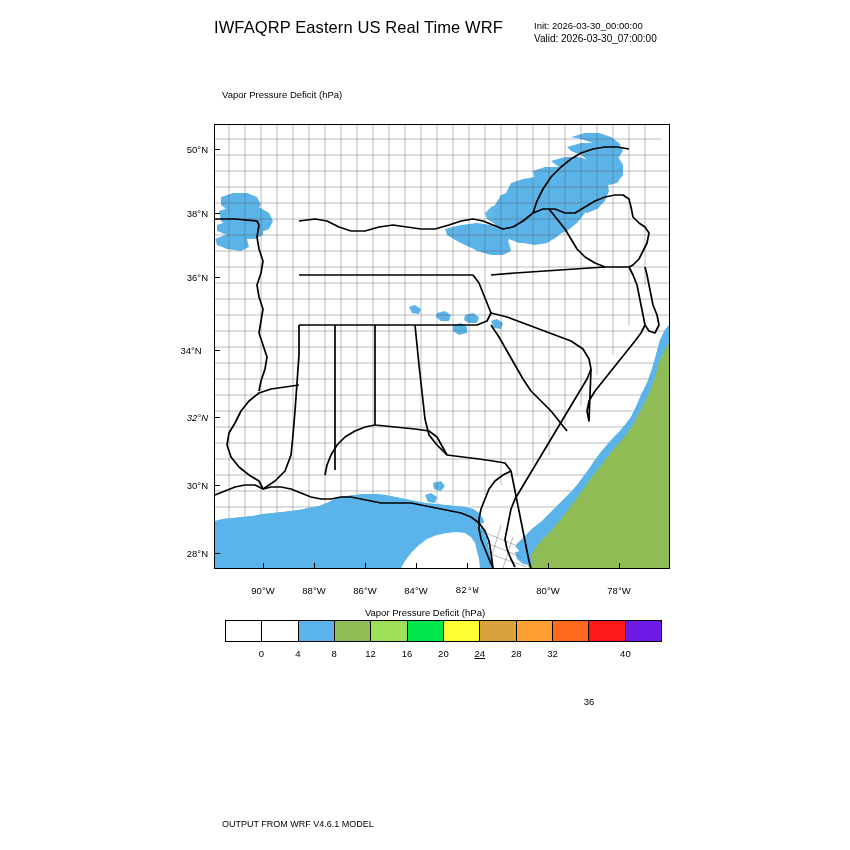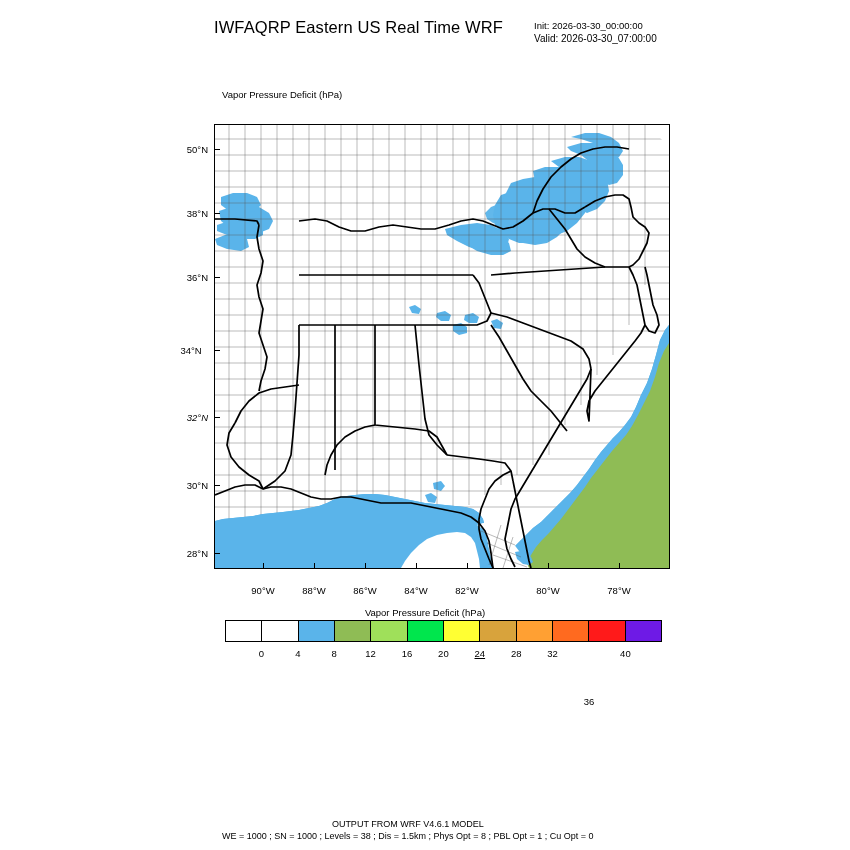--- a/index.html
+++ b/index.html
@@ -402,21 +402,21 @@
   <div class="tick-mark-lat" style="left:214px; top:553px;"></div>
 
   <div class="tick-lon" style="left:243px; top:585px; width:40px;">90°W</div>
   <div class="tick-mark-lon" style="left:263px; top:563px;"></div>
   <div class="tick-lon" style="left:294px; top:585px; width:40px;">88°W</div>
   <div class="tick-mark-lon" style="left:314px; top:563px;"></div>
   <div class="tick-lon" style="left:345px; top:585px; width:40px;">86°W</div>
   <div class="tick-mark-lon" style="left:365px; top:563px;"></div>
   <div class="tick-lon" style="left:396px; top:585px; width:40px;">84°W</div>
   <div class="tick-mark-lon" style="left:416px; top:563px;"></div>
-  <div class="tick-lon" style="left:447px; top:585px; width:40px;">82°W</div>
+  <div class="tick-lon" style="left:447px; top:585px; width:40px;font-family:Liberation Mono, monospace;">82°W</div>
   <div class="tick-mark-lon" style="left:467px; top:563px;"></div>
   <div class="tick-lon" style="left:528px; top:585px; width:40px;">80°W</div>
   <div class="tick-mark-lon" style="left:548px; top:563px;"></div>
   <div class="tick-lon" style="left:599px; top:585px; width:40px;">78°W</div>
   <div class="tick-mark-lon" style="left:619px; top:563px;"></div>
 
   <div id="cbar-title">Vapor Pressure Deficit   (hPa)</div>
 
   <div id="cbar">
     <div class="cell" style="background:#ffffff"></div>
@@ -442,16 +442,15 @@
     <div class="cbar-tick" style="left:218.4px;">20</div>
     <div class="cbar-tick" style="left:254.8px;text-decoration:underline;">24</div>
     <div class="cbar-tick" style="left:291.2px;">28</div>
     <div class="cbar-tick" style="left:327.6px;">32</div>
     <div class="cbar-tick" style="left:364.0px;margin-top:48px;">36</div>
     <div class="cbar-tick" style="left:400.4px;">40</div>
   </div>
 
   <div id="footer">
     <div>OUTPUT FROM WRF V4.6.1 MODEL</div>
-    <div>WE = 1000 ; SN = 1000 ; Levels = 38 ; Dis = 1.5km ; Phys Opt = 8 ; PBL Opt = 1 ; Cu Opt = 0</div>
   </div>
 
 </div>
 
 </body></html>

